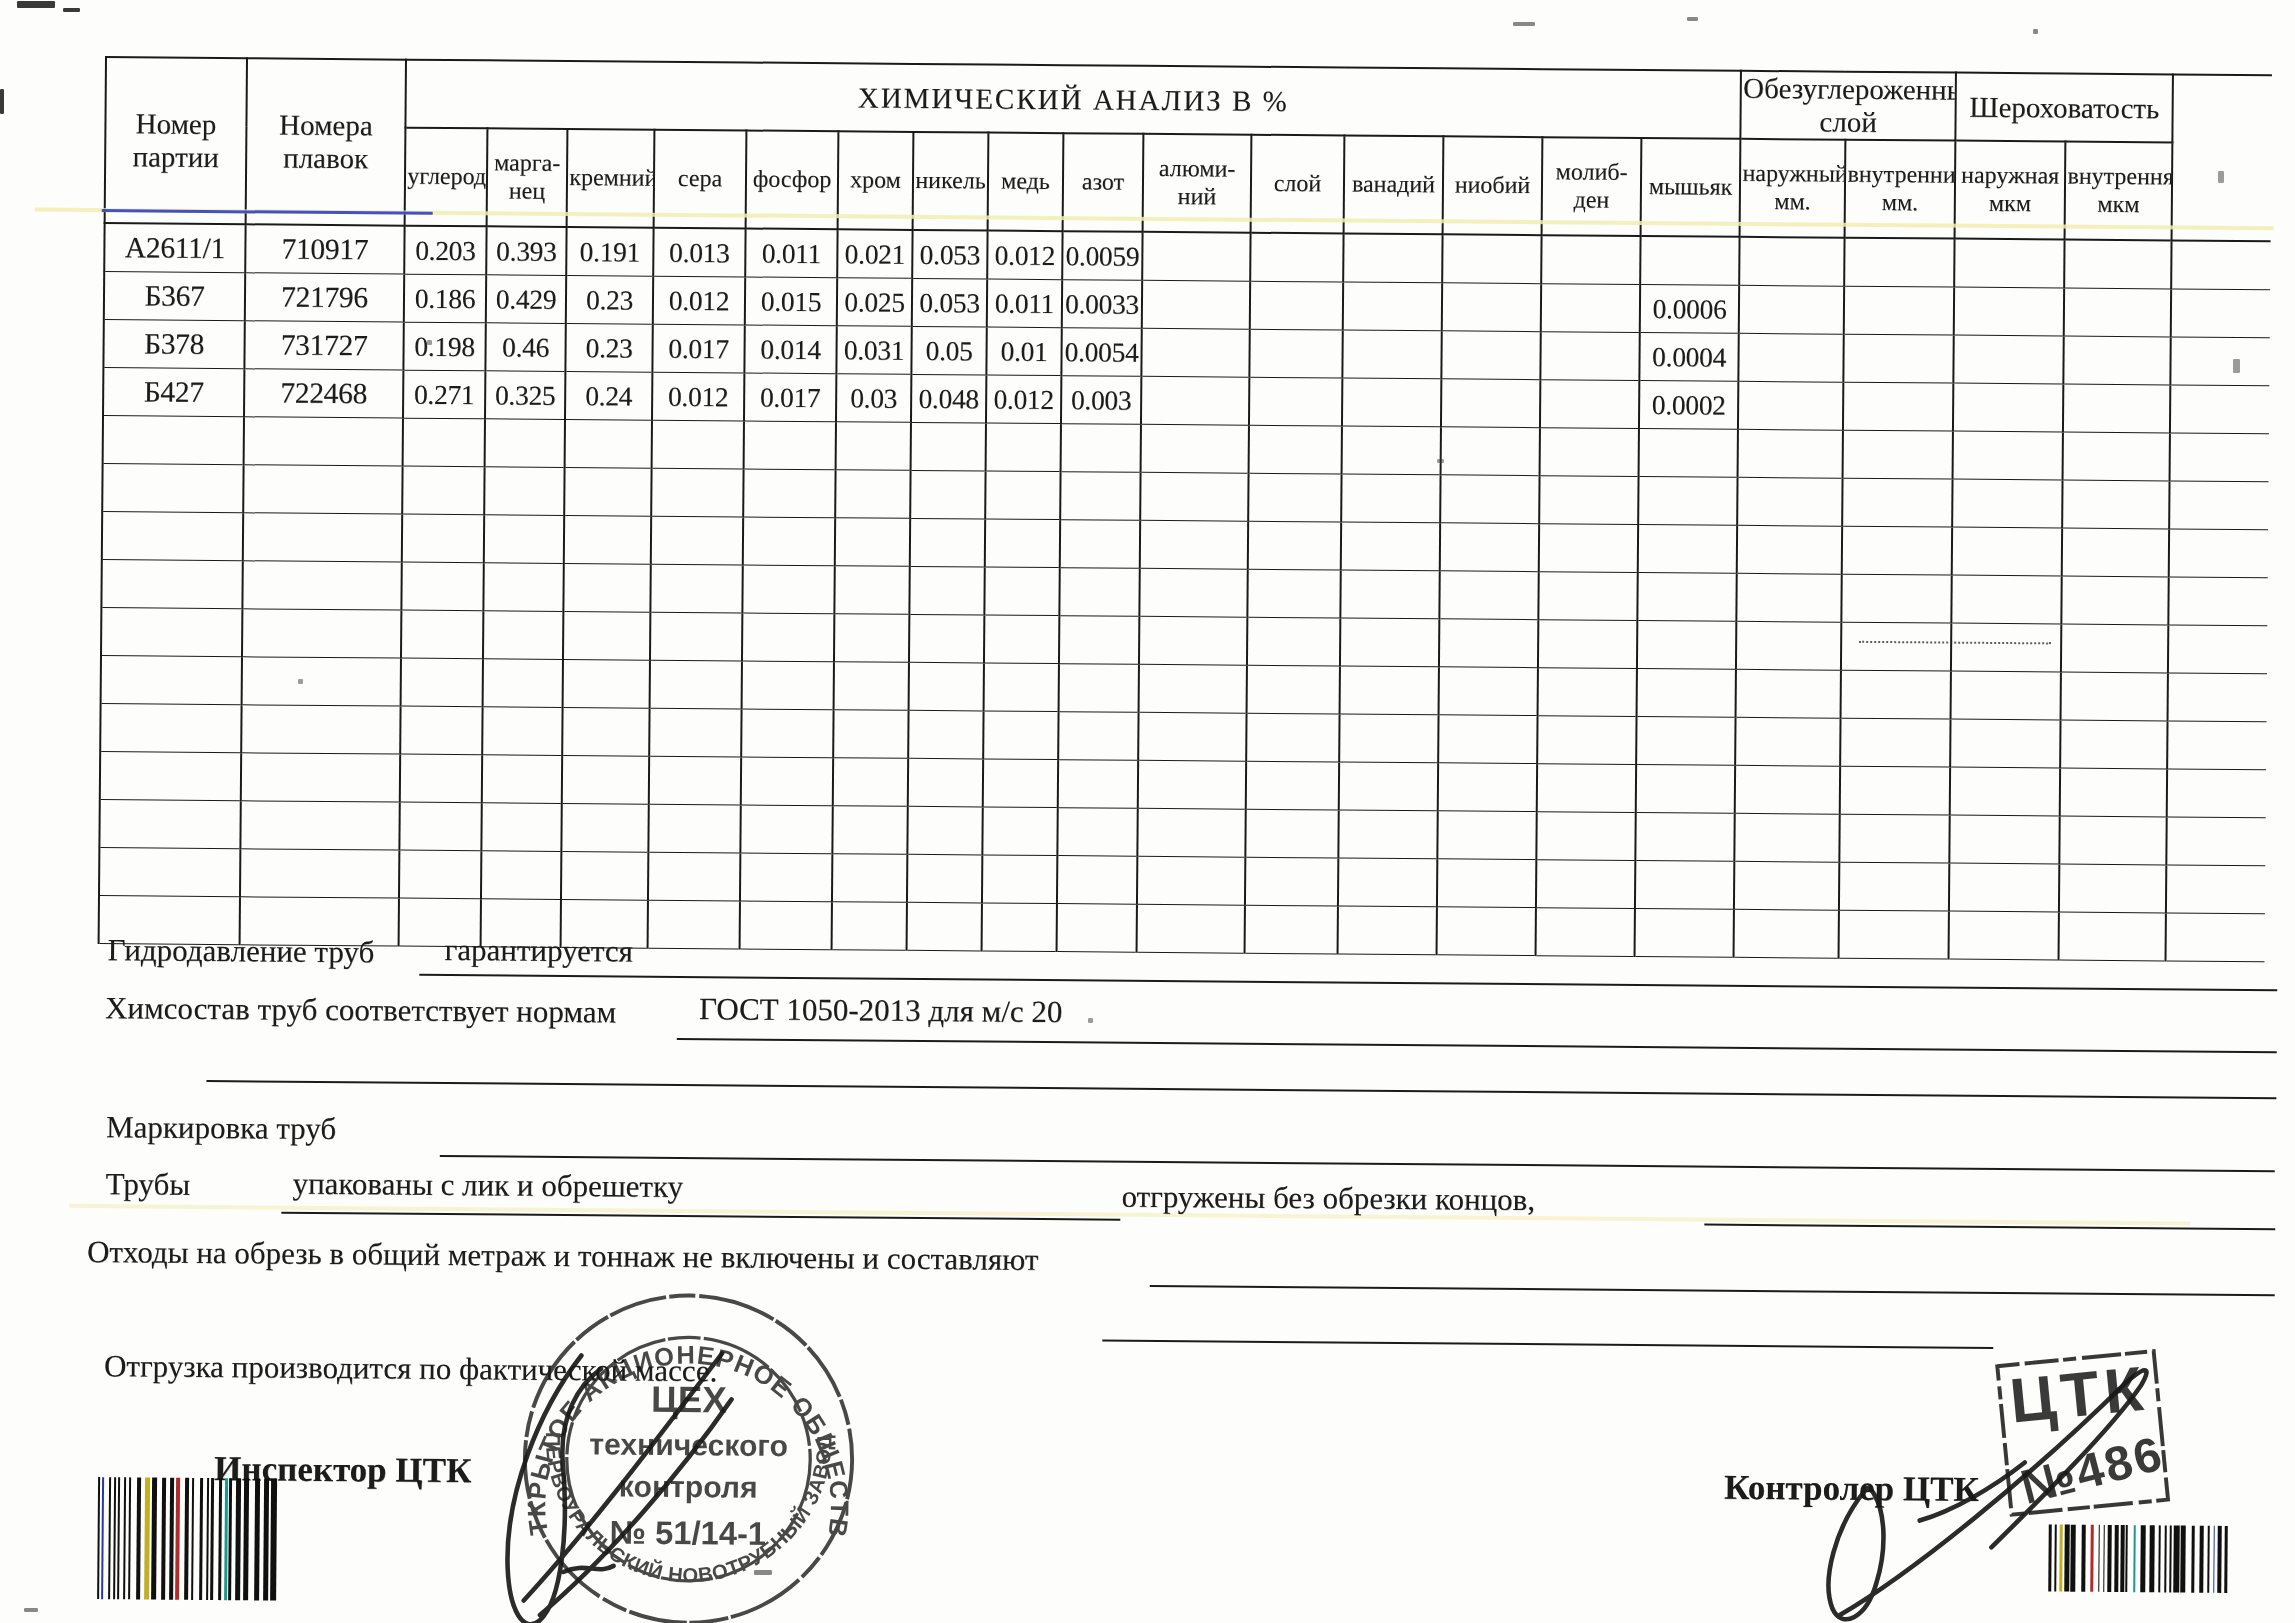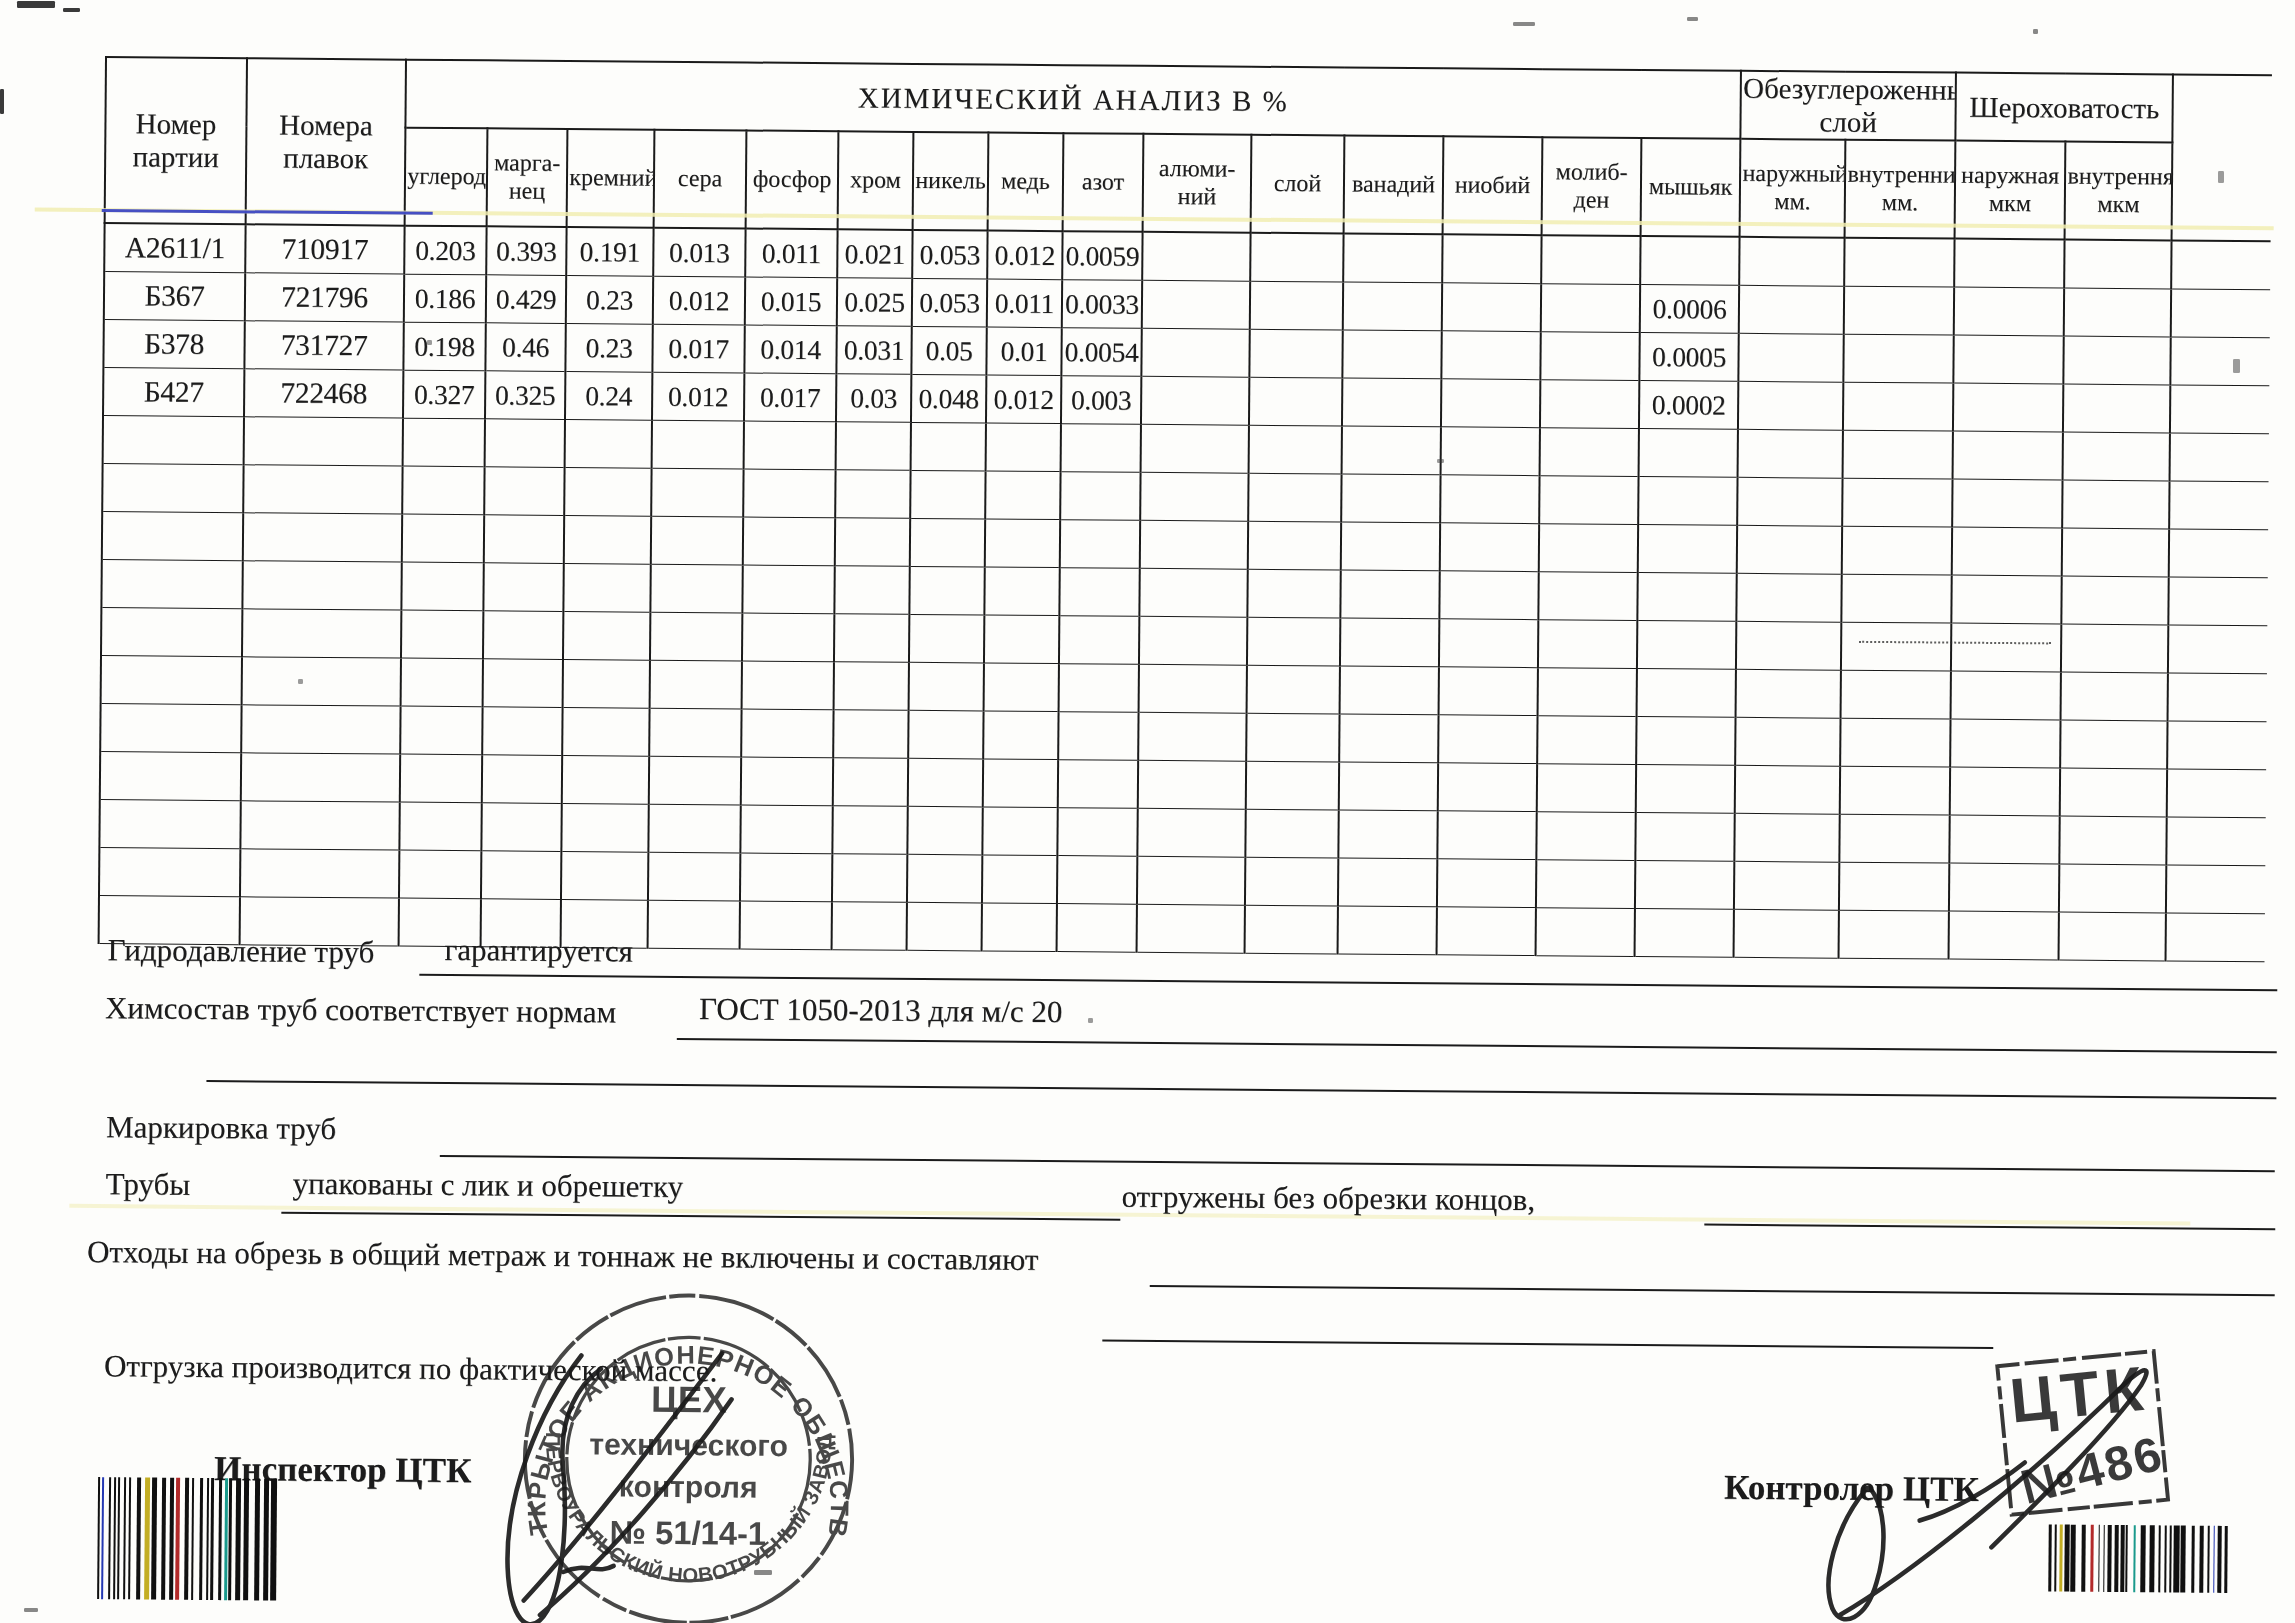--- a/index.html
+++ b/index.html
@@ -163,31 +163,31 @@
             <td>0.014</td>
             <td>0.031</td>
             <td>0.05</td>
             <td>0.01</td>
             <td>0.0054</td>
             <td></td>
             <td></td>
             <td></td>
             <td></td>
             <td></td>
-            <td>0.0005</td>
+            <td>0.0004</td>
             <td></td>
             <td></td>
             <td></td>
             <td></td>
             <td class="noright"></td>
           </tr>
           <tr>
             <td class="party">Б427</td>
             <td class="heats">722468</td>
-            <td>0.327</td>
+            <td>0.271</td>
             <td>0.325</td>
             <td>0.24</td>
             <td>0.012</td>
             <td>0.017</td>
             <td>0.03</td>
             <td>0.048</td>
             <td>0.012</td>
             <td>0.003</td>
             <td></td>
             <td></td>

